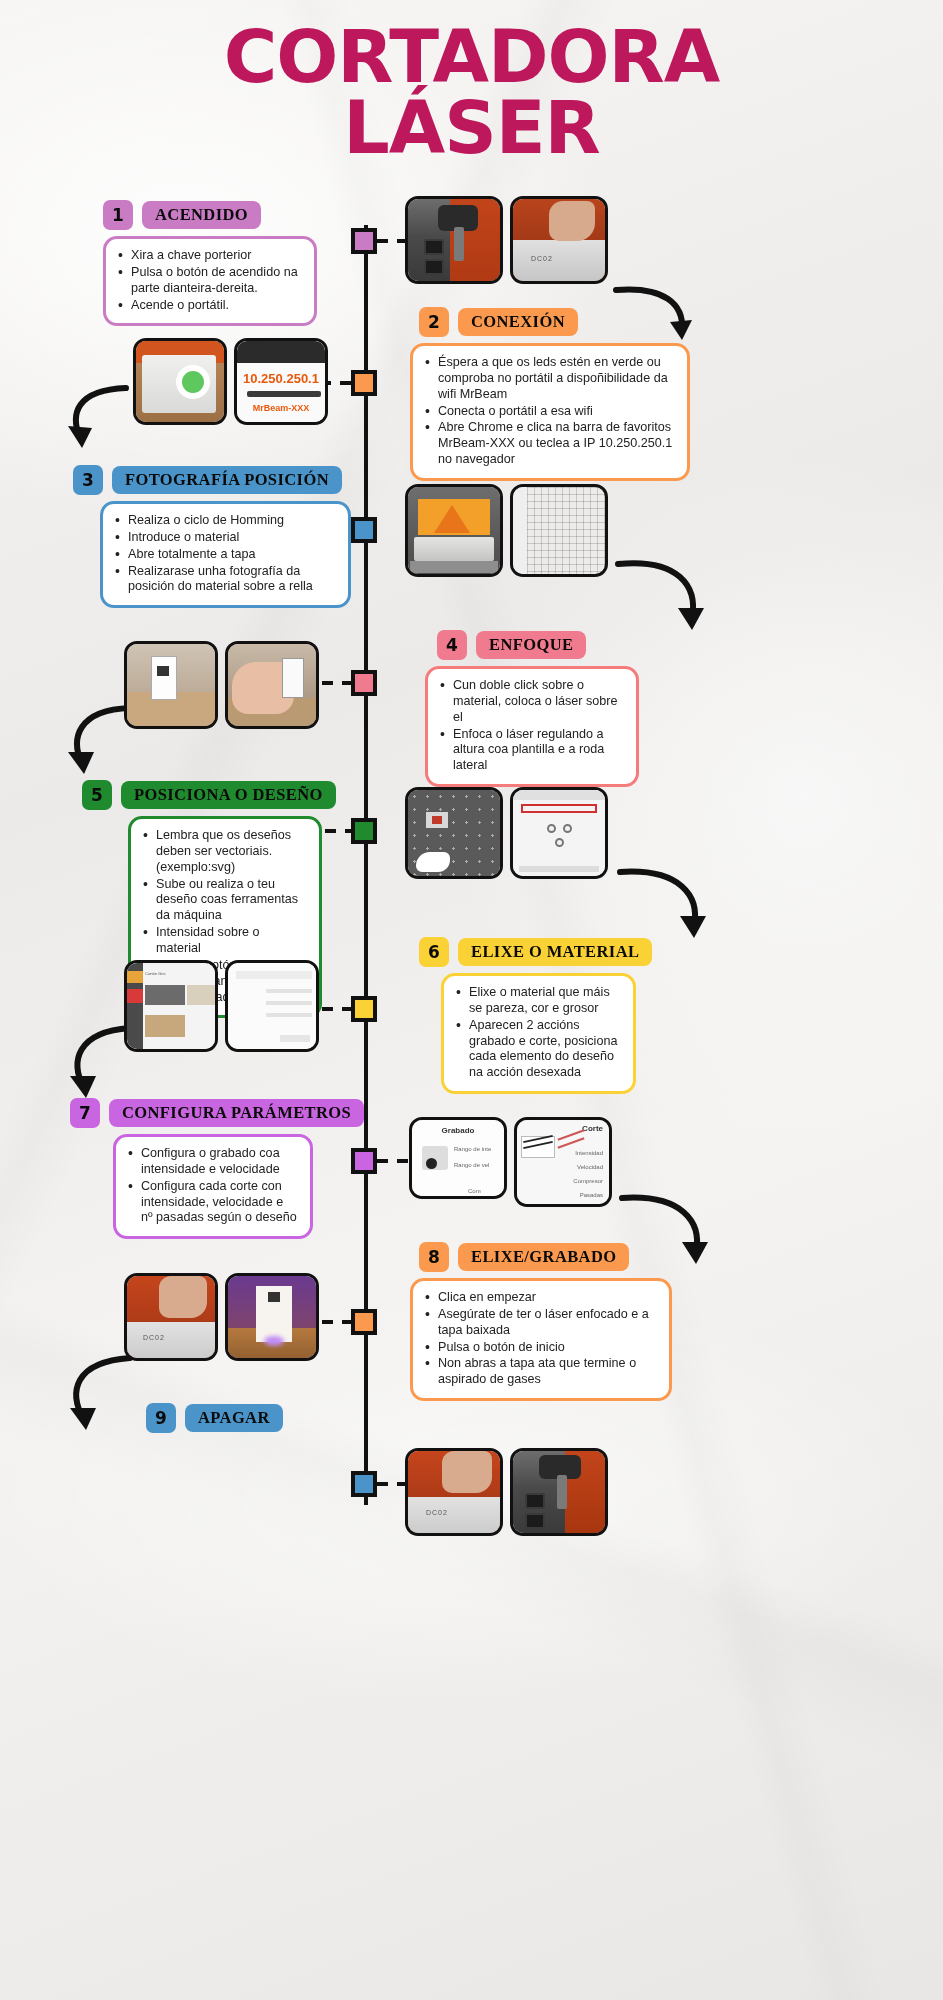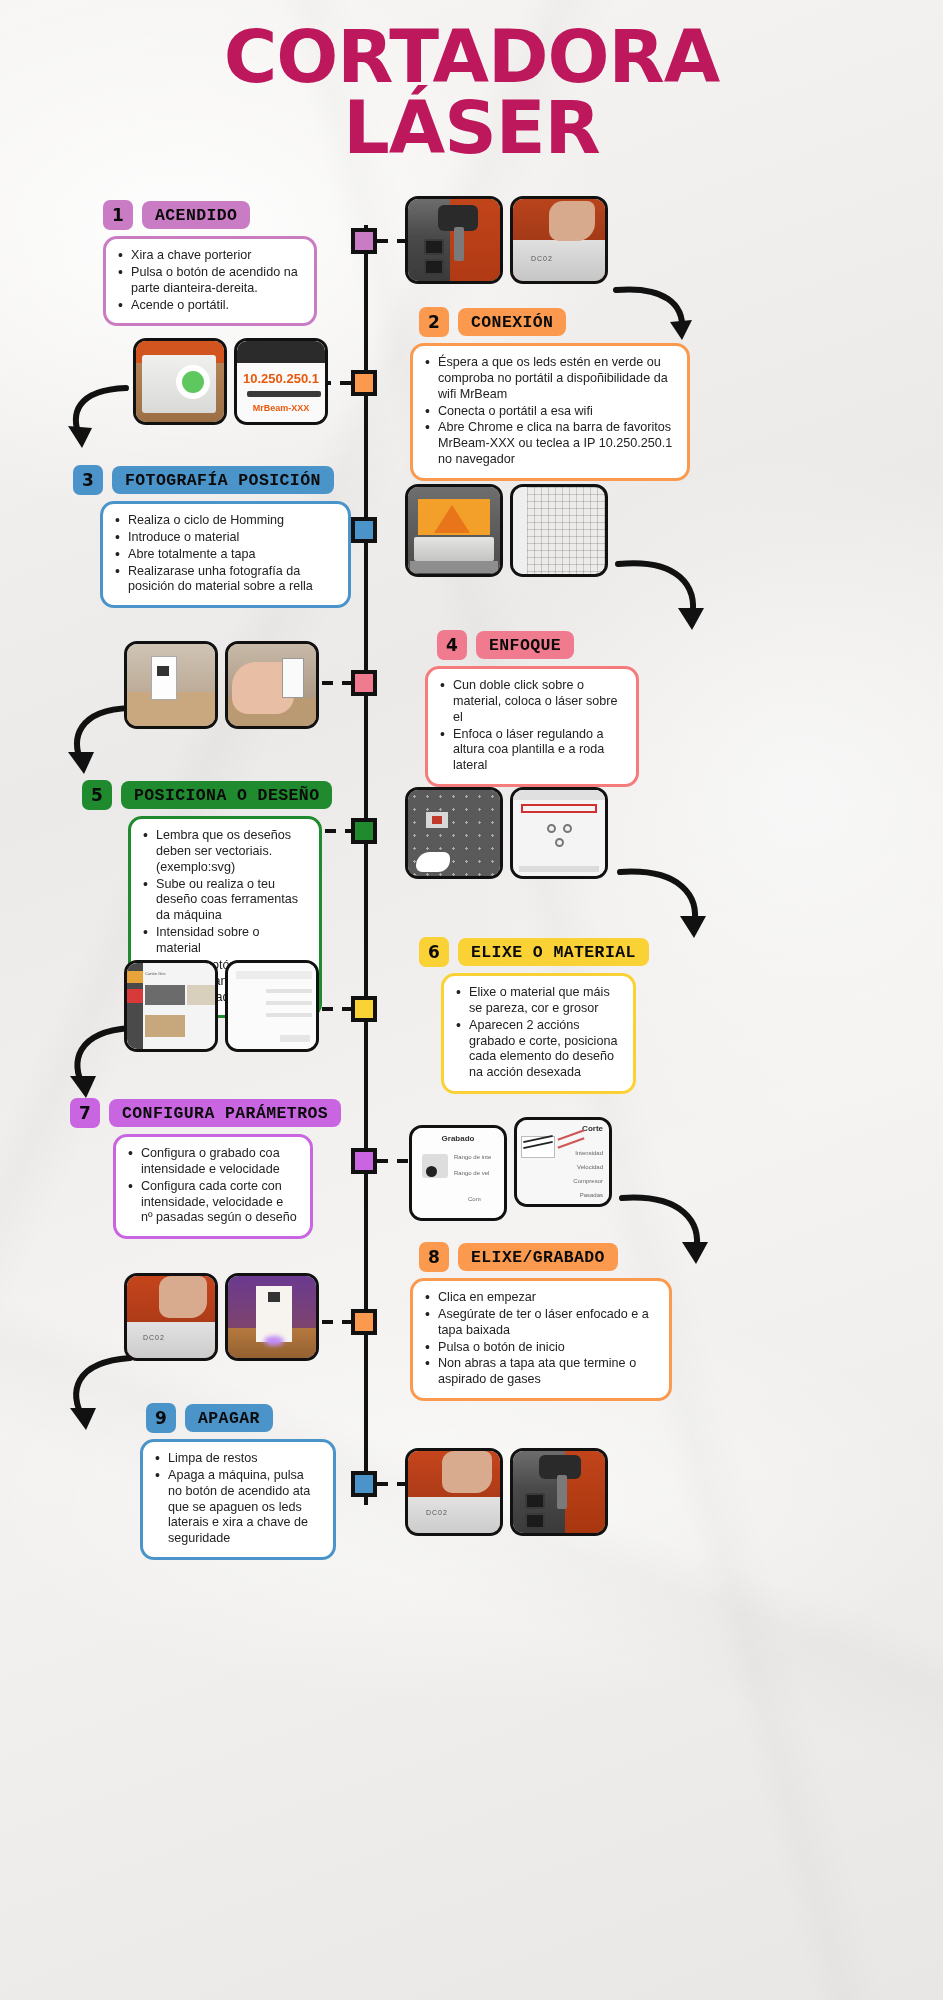--- a/index.html
+++ b/index.html
@@ -63,21 +63,21 @@
   .step-head { position: absolute; display: flex; align-items: center; gap: 9px; z-index: 6; }
   .step-num {
     width: 30px; height: 30px; border-radius: 7px;
     display: flex; align-items: center; justify-content: center;
     font-family: "DejaVu Sans", sans-serif;
     font-weight: 700; font-size: 17px; color: #0b0b0b;
   }
   .step-title {
     height: 28px; border-radius: 8px; padding: 0 13px;
     display: flex; align-items: center;
-    font-family: Liberation Mono, monospace;
+    font-family: Liberation Serif, serif;
     font-weight: 700; font-size: 16.5px; letter-spacing: 0.4px;
     color: #0b0b0b; white-space: nowrap;
   }
 
   
   .card {
     position: absolute; background: #fff;
     border: 3px solid #999; border-radius: 14px;
     padding: 9px 12px 9px 10px; z-index: 6;
   }
@@ -370,21 +370,21 @@
   <div class="card" style="left:113px; top:1134px; width:200px; border-color:#c965e0;">
     <ul>
       <li>Configura o grabado coa intensidade e velocidade</li>
       <li>Configura cada corte con intensidade, velocidade e nº pasadas según o deseño</li>
     </ul>
   </div>
   <div class="node" style="left:351px; top:1148px; background:#c965e0;"></div>
   <div class="dashline" style="left:377px; top:1159px; width:32px;"></div>
 
   <div class="photos" style="left:409px; top:1117px;">
-    <div class="ph" style="width:98px;height:96px;margin-top:8px;">
+    <div class="ph" style="width:98px;height:82px;">
       <div class="ph-inner" style="background:#fdfdfd;"></div>
       <div style="position:absolute;left:0;top:6px;width:100%;text-align:center;font-size:8px;font-weight:700;color:#333;">Grabado</div>
       <div style="position:absolute;left:10px;top:26px;width:26px;height:24px;background:#ddd;border-radius:3px;"></div>
       <div style="position:absolute;left:14px;top:38px;width:11px;height:11px;background:#222;border-radius:50%;"></div>
       <div style="position:absolute;left:42px;top:26px;font-size:6px;color:#666;">Rango de inte</div>
       <div style="position:absolute;left:42px;top:42px;font-size:6px;color:#666;">Rango de vel</div>
       <div style="position:absolute;left:56px;top:68px;font-size:6px;color:#666;">Com</div>
     </div>
     <div class="ph" style="width:98px;height:90px;">
       <div class="ph-inner" style="background:#f7f7f7;"></div>
@@ -439,26 +439,20 @@
 
   <svg class="arrow" style="left:58px; top:1350px;" width="95" height="95" viewBox="0 0 95 95">
     <path d="M72 8 C 16 12, 10 42, 26 70" stroke="#111" stroke-width="6" fill="none" stroke-linecap="round"></path>
     <path d="M12 58 L28 80 L38 58 Z" fill="#111"></path>
   </svg>
 
   <div class="step-head" style="left:146px; top:1403px;">
     <div class="step-num" style="background:#4a94c9">9</div>
     <div class="step-title" style="background:#4a94c9">APAGAR</div>
   </div>
-  <div class="card" style="left:140px; top:1439px; width:196px; border-color:#4a94c9;">
-    <ul>
-      <li>Limpa de restos</li>
-      <li>Apaga a máquina, pulsa no botón de acendido ata que se apaguen os leds laterais e xira a chave de seguridade</li>
-    </ul>
-  </div>
   <div class="node" style="left:351px; top:1471px; background:#4a94c9;"></div>
   <div class="dashline" style="left:377px; top:1482px; width:30px;"></div>
 
   <div class="photos" style="left:405px; top:1448px;">
     <div class="ph" style="width:98px;height:88px;">
       <div class="ph-inner" style="background:linear-gradient(180deg,#c5451c,#9b3315);"></div>
       <div style="position:absolute;left:0;top:46px;width:100%;height:42px;background:linear-gradient(180deg,#e2e2e2,#c8c8c8);"></div>
       <div style="position:absolute;left:34px;top:0px;width:50px;height:42px;background:#d9ab8e;border-radius:12px 8px 16px 10px;"></div>
       <div style="position:absolute;left:18px;top:58px;font-size:7px;color:#555;letter-spacing:1px;">DC02</div>
     </div>

